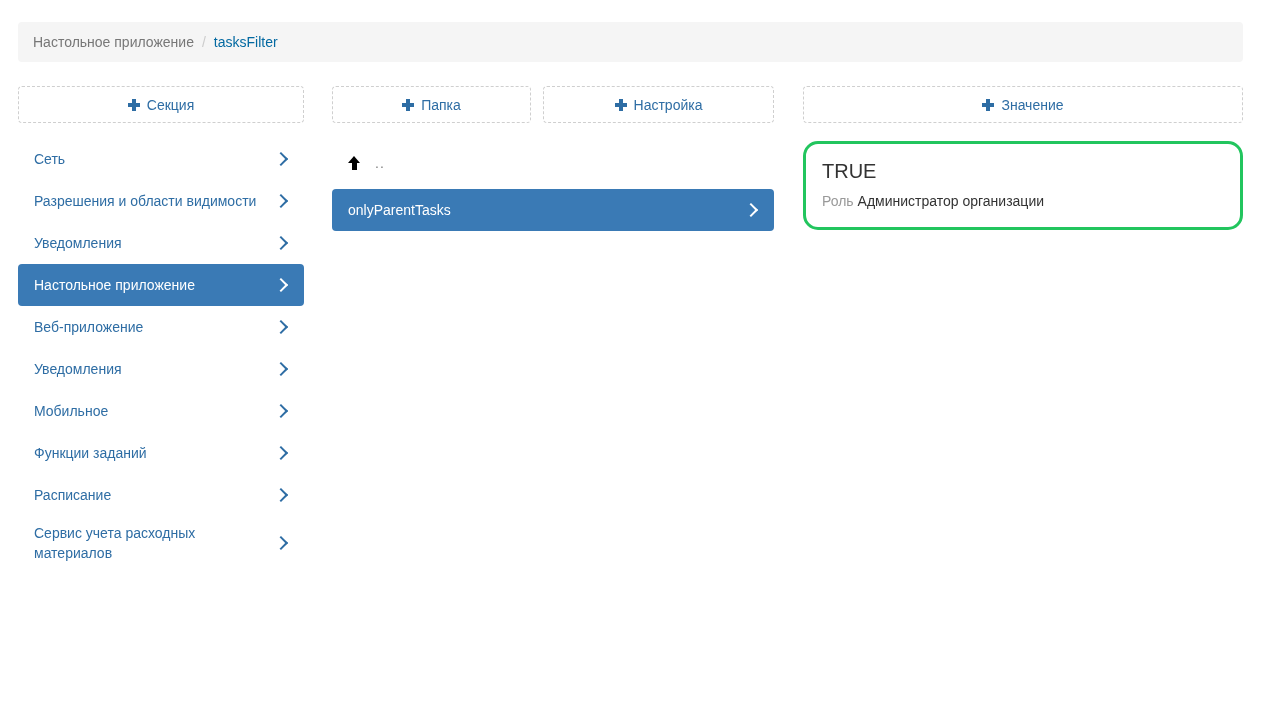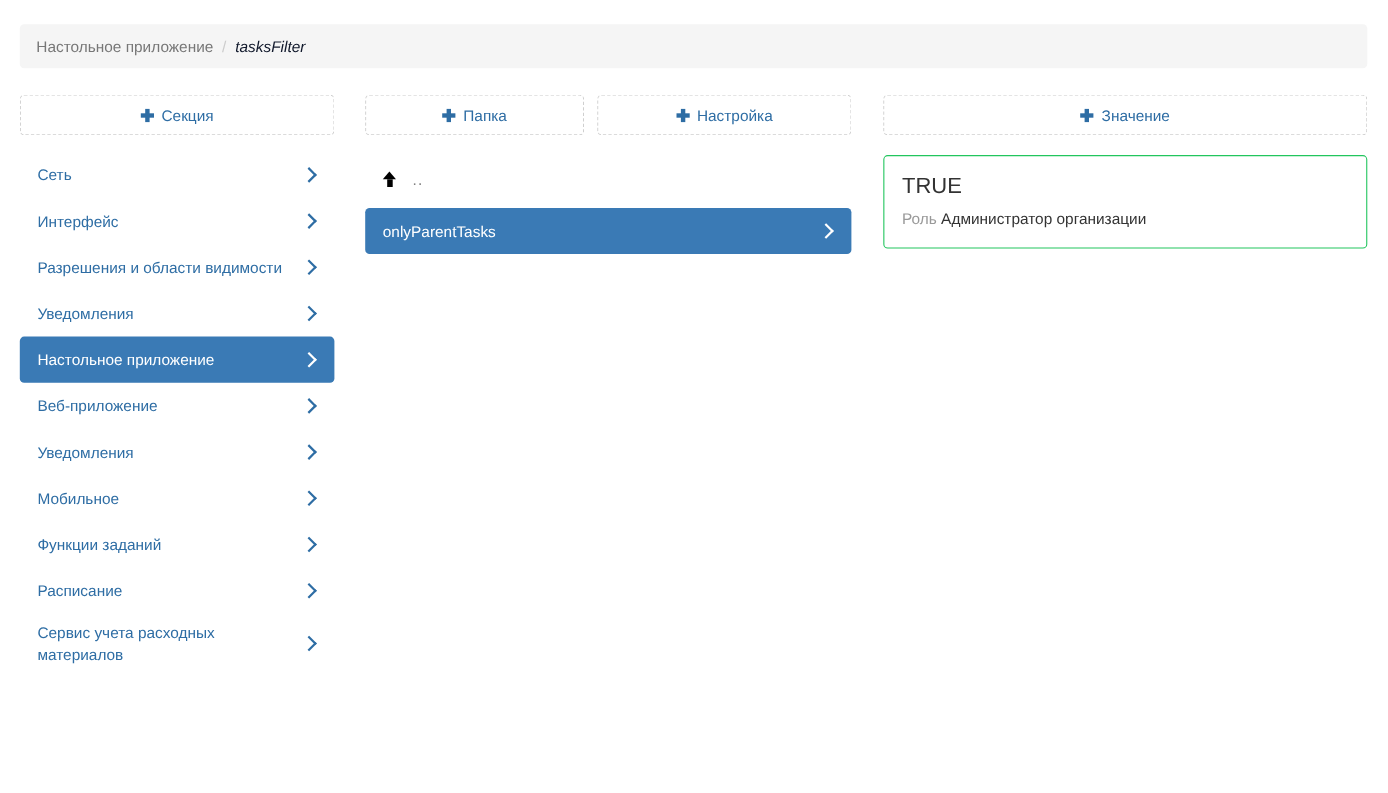--- a/index.html
+++ b/index.html
@@ -31,24 +31,23 @@
     font-size: 14px;
     text-decoration: none;
     white-space: nowrap;
   }
   .crumb-sep {
     color: #cccccc;
     font-size: 14px;
     margin: 0 8px;
   }
   .crumb-active {
-    color: #0f172a;
+    color: #0369a1;
     font-size: 14px;
     white-space: nowrap;
-    font-style: italic;
   }
 
   
   .col { position: absolute; top: 86px; }
   .col-sections  { left: 18px;  width: 286px; }
   .col-folders   { left: 332px; width: 199px; }
   .col-settings  { left: 543px; width: 231px; }
   .col-values    { left: 803px; width: 440px; }
 
   
@@ -158,22 +157,22 @@
   }
   .parent-label {
     color: #808080;
     font-size: 14px;
     letter-spacing: 1px;
   }
 
   
   .value-card {
     margin-top: 18px;
-    border: 1px solid #22c55e;
-    border-radius: 4px;
+    border: 3px solid #22c55e;
+    border-radius: 15px;
     background: #ffffff;
     padding: 14px 16px 16px 16px;
     cursor: pointer;
   }
   .value-title {
     font-size: 20px;
     color: #333333;
     line-height: 26px;
     margin-bottom: 7px;
   }
@@ -197,24 +196,20 @@
   <button class="add-btn">
     <span class="plus-icon"></span>
     <span>Секция</span>
   </button>
   <div class="list">
     <div class="list-item">
       <span class="label">Сеть</span>
       <span class="chev"></span>
     </div>
     <div class="list-item">
-      <span class="label">Интерфейс</span>
-      <span class="chev"></span>
-    </div>
-    <div class="list-item">
       <span class="label">Разрешения и области видимости</span>
       <span class="chev"></span>
     </div>
     <div class="list-item">
       <span class="label">Уведомления</span>
       <span class="chev"></span>
     </div>
     <div class="list-item selected">
       <span class="label">Настольное приложение</span>
       <span class="chev"></span>

